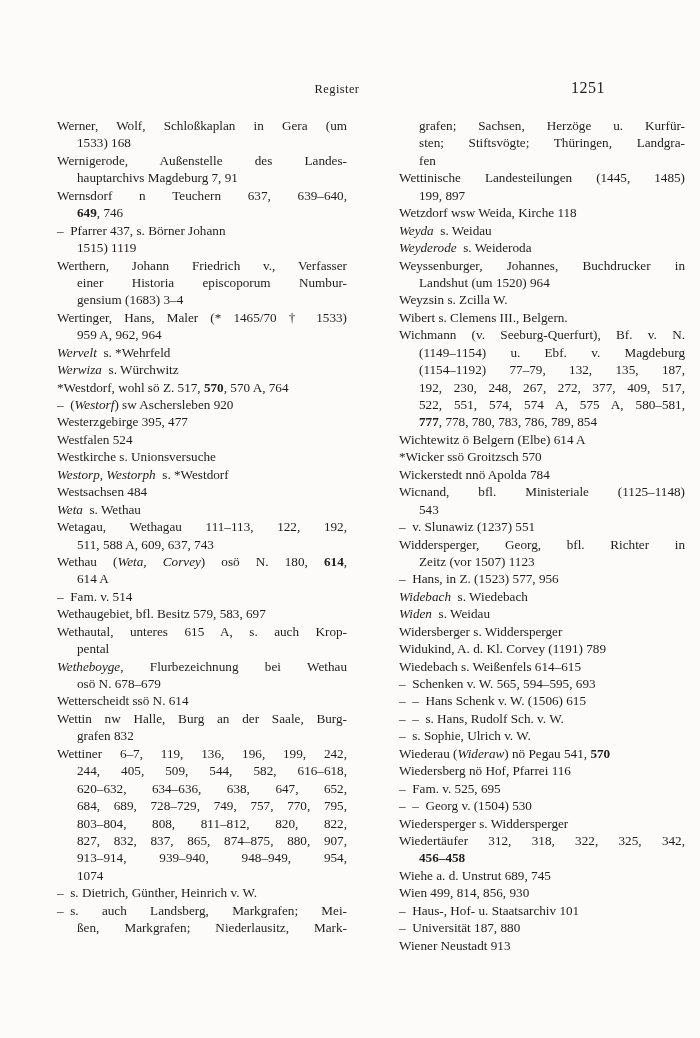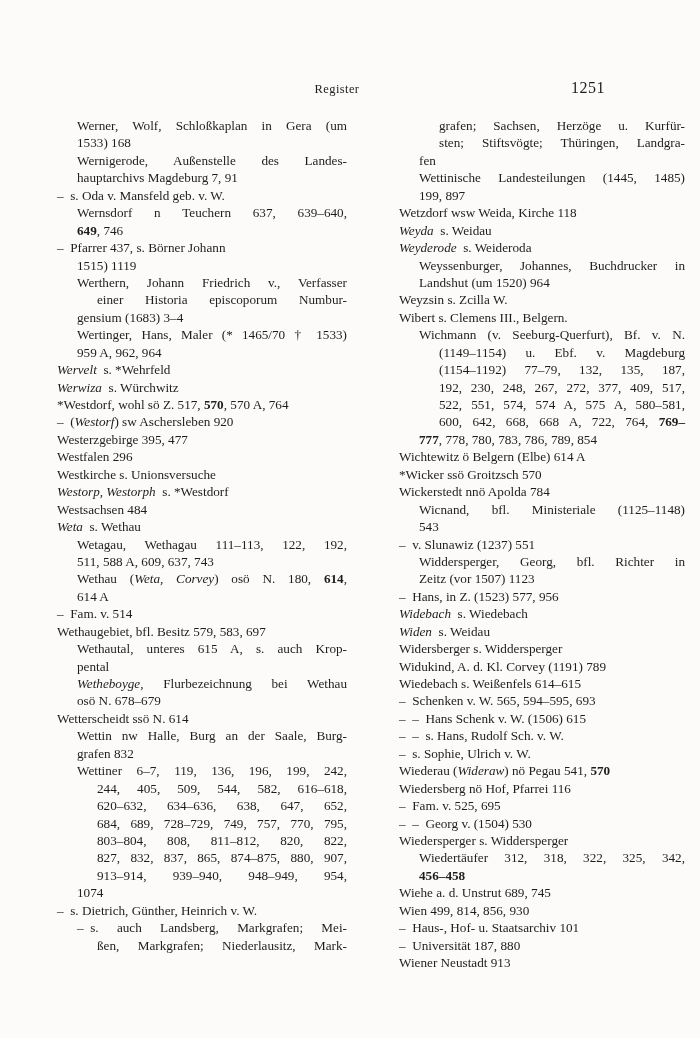--- a/index.html
+++ b/index.html
@@ -25,55 +25,54 @@
   .col-left{left:0;width:290px;}
   .col-right{left:342px;width:286px;}
   .line{
     font-size:13.2px;
     line-height:17.45px;
     height:17.45px;
     overflow:visible;
     white-space:normal;
   }
   .line.c{padding-left:20px;}
-  .line.j{text-align:justify;text-align-last:justify;margin-left:20px;}
+  .line.j{text-align:justify;text-align-last:justify;}
   .i{font-style:italic;}
   .b{font-weight:bold;}
 </style>
 </head>
 <body>
 
 <div>
   <div class="running-head">
     <div class="head-title">Register</div>
     <div class="head-page">1251</div>
   </div>
 
   <div class="columns">
     <div class="col col-left" id="col-left">
         <div class="line j"><span>Werner, Wolf, Schloßkaplan in Gera (um</span></div>
         <div class="line c"><span>1533) 168</span></div>
         <div class="line j"><span>Wernigerode, Außenstelle des Landes-</span></div>
         <div class="line c"><span>hauptarchivs Magdeburg 7, 91</span></div>
-        <div class="line"><span>– s. Oda v. Mansfeld geb. v. W.</span></div>
         <div class="line j"><span>Wernsdorf n Teuchern 637, 639–640,</span></div>
         <div class="line c"><span class="b">649</span><span>, 746</span></div>
         <div class="line"><span>– Pfarrer 437, s. Börner Johann</span></div>
         <div class="line c"><span>1515) 1119</span></div>
         <div class="line j"><span>Werthern, Johann Friedrich v., Verfasser</span></div>
         <div class="line j c"><span>einer Historia episcoporum Numbur-</span></div>
         <div class="line c"><span>gensium (1683) 3–4</span></div>
         <div class="line j"><span>Wertinger, Hans, Maler (* 1465/70 † 1533)</span></div>
         <div class="line c"><span>959 A, 962, 964</span></div>
         <div class="line"><span class="i">Wervelt</span><span> s. *Wehrfeld</span></div>
         <div class="line"><span class="i">Werwiza</span><span> s. Würchwitz</span></div>
         <div class="line"><span>*Westdorf, wohl sö Z. 517, </span><span class="b">570</span><span>, 570 A, 764</span></div>
         <div class="line"><span>– (</span><span class="i">Westorf</span><span>) sw Aschersleben 920</span></div>
         <div class="line"><span>Westerzgebirge 395, 477</span></div>
-        <div class="line"><span>Westfalen 296</span></div>
+        <div class="line"><span>Westfalen 524</span></div>
         <div class="line"><span>Westkirche s. Unionsversuche</span></div>
         <div class="line"><span class="i">Westorp, Westorph</span><span> s. *Westdorf</span></div>
         <div class="line"><span>Westsachsen 484</span></div>
         <div class="line"><span class="i">Weta</span><span> s. Wethau</span></div>
         <div class="line j"><span>Wetagau, Wethagau 111–113, 122, 192,</span></div>
         <div class="line c"><span>511, 588 A, 609, 637, 743</span></div>
         <div class="line j"><span>Wethau (</span><span class="i">Weta, Corvey</span><span>) osö N. 180, </span><span class="b">614</span><span>,</span></div>
         <div class="line c"><span>614 A</span></div>
         <div class="line"><span>– Fam. v. 514</span></div>
         <div class="line"><span>Wethaugebiet, bfl. Besitz 579, 583, 697</span></div>
@@ -107,21 +106,20 @@
         <div class="line"><span class="i">Weyderode</span><span> s. Weideroda</span></div>
         <div class="line j"><span>Weyssenburger, Johannes, Buchdrucker in</span></div>
         <div class="line c"><span>Landshut (um 1520) 964</span></div>
         <div class="line"><span>Weyzsin s. Zcilla W.</span></div>
         <div class="line"><span>Wibert s. Clemens III., Belgern.</span></div>
         <div class="line j"><span>Wichmann (v. Seeburg-Querfurt), Bf. v. N.</span></div>
         <div class="line j c"><span>(1149–1154) u. Ebf. v. Magdeburg</span></div>
         <div class="line j c"><span>(1154–1192) 77–79, 132, 135, 187,</span></div>
         <div class="line j c"><span>192, 230, 248, 267, 272, 377, 409, 517,</span></div>
         <div class="line j c"><span>522, 551, 574, 574 A, 575 A, 580–581,</span></div>
-        <div class="line j c"><span>600, 642, 668, 668 A, 722, 764, </span><span class="b">769–</span></div>
         <div class="line c"><span class="b">777</span><span>, 778, 780, 783, 786, 789, 854</span></div>
         <div class="line"><span>Wichtewitz ö Belgern (Elbe) 614 A</span></div>
         <div class="line"><span>*Wicker ssö Groitzsch 570</span></div>
         <div class="line"><span>Wickerstedt nnö Apolda 784</span></div>
         <div class="line j"><span>Wicnand, bfl. Ministeriale (1125–1148)</span></div>
         <div class="line c"><span>543</span></div>
         <div class="line"><span>– v. Slunawiz (1237) 551</span></div>
         <div class="line j"><span>Widdersperger, Georg, bfl. Richter in</span></div>
         <div class="line c"><span>Zeitz (vor 1507) 1123</span></div>
         <div class="line"><span>– Hans, in Z. (1523) 577, 956</span></div>

